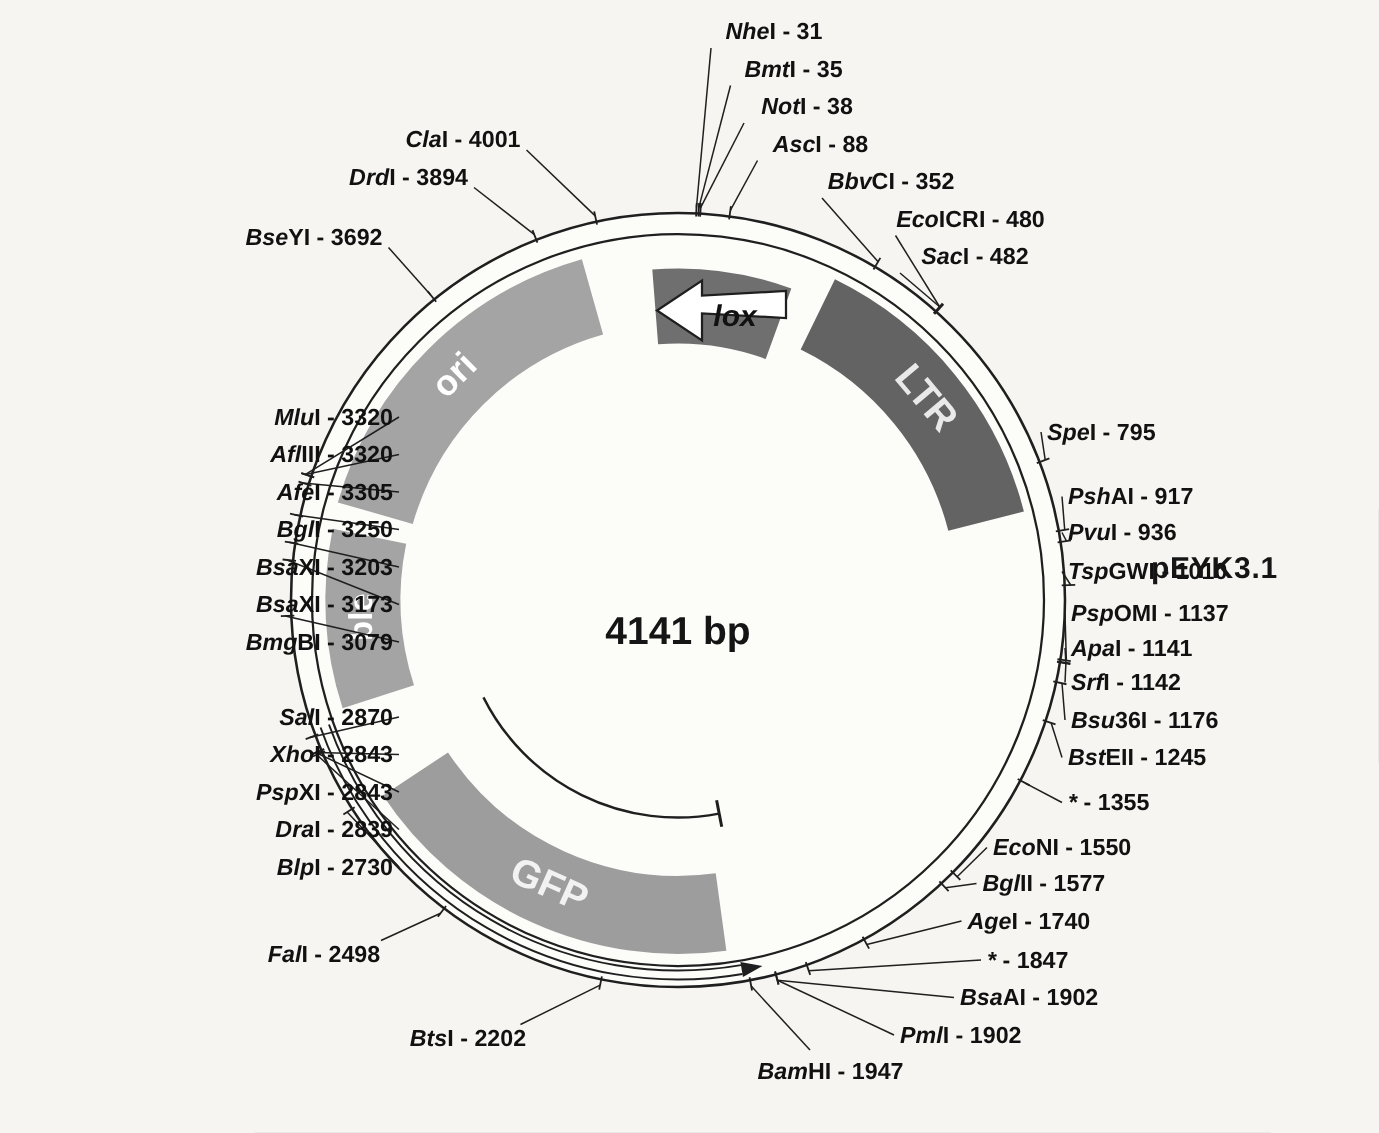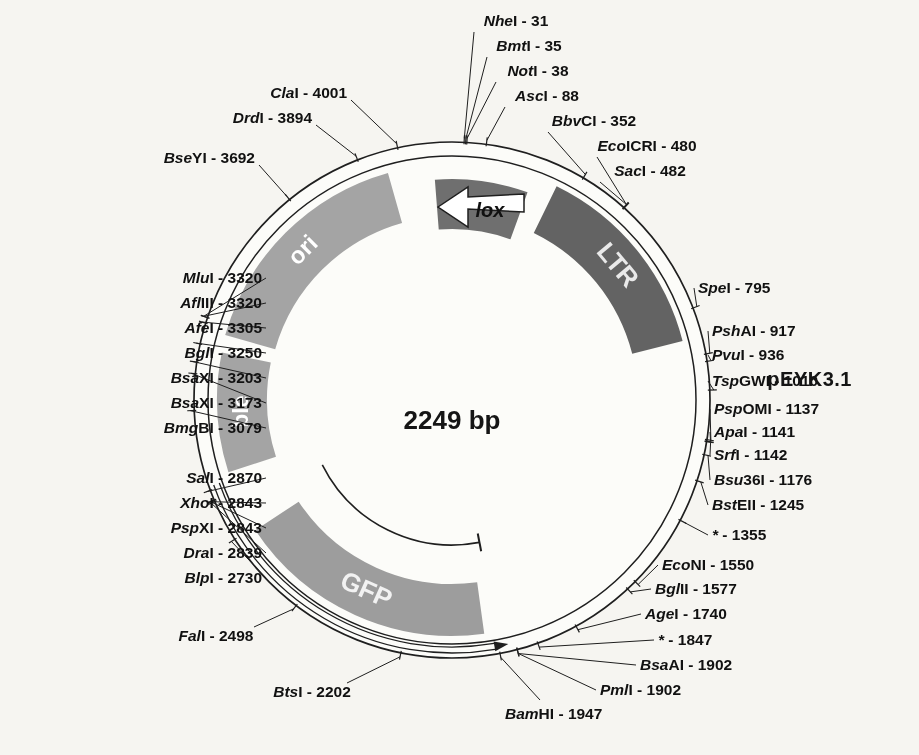--- a/index.html
+++ b/index.html
@@ -162,14 +162,14 @@
       <line x1="259" y1="165" x2="287.0" y2="196.5" stroke="#1f1f1f" stroke-width="1"></line>
       <text x="255" y="163" fill="#111111" text-anchor="end" font-family="&quot;Liberation Sans&quot;, sans-serif" font-weight="bold" font-size="15.5"><tspan font-style="italic">Bse</tspan><tspan>YI - 3692</tspan></text>
       <line x1="358.287631049007" y1="161.76903663546804" x2="354.99305557807367" y2="153.3937293296837" stroke="#1f1f1f" stroke-width="1.2"></line>
       <line x1="316" y1="125" x2="356.1" y2="156.2" stroke="#1f1f1f" stroke-width="1"></line>
       <text x="312" y="123" fill="#111111" text-anchor="end" font-family="&quot;Liberation Sans&quot;, sans-serif" font-weight="bold" font-size="15.5"><tspan font-style="italic">Drd</tspan><tspan>I - 3894</tspan></text>
       <line x1="398.02762305390297" y1="149.7541558251398" x2="396.1301566768917" y2="140.9564503658674" stroke="#1f1f1f" stroke-width="1.2"></line>
       <line x1="351" y1="100" x2="396.8" y2="143.9" stroke="#1f1f1f" stroke-width="1"></line>
       <text x="347" y="98" fill="#111111" text-anchor="end" font-family="&quot;Liberation Sans&quot;, sans-serif" font-weight="bold" font-size="15.5"><tspan font-style="italic">Cla</tspan><tspan>I - 4001</tspan></text>
     </svg>
   <div class="center-title">pEYK3.1</div>
-  <div class="center-size">2249 bp</div>
+  <div class="center-size">4141 bp</div>
 </div>
 
 </body></html>

